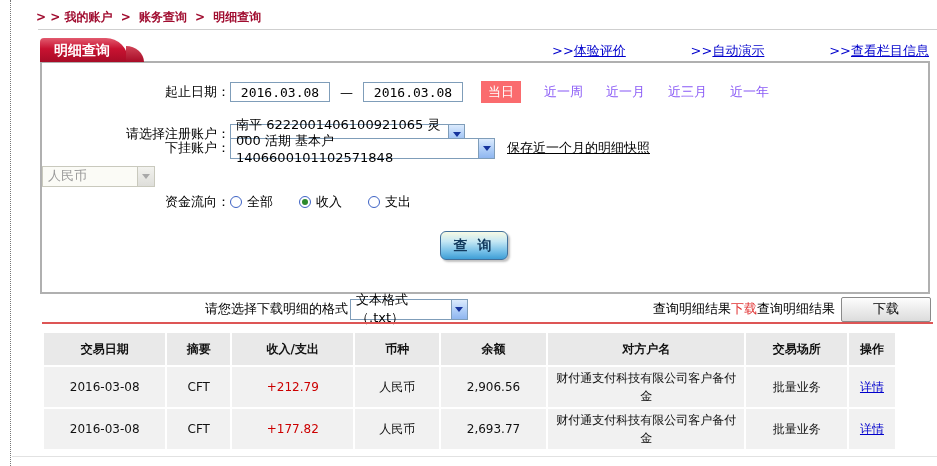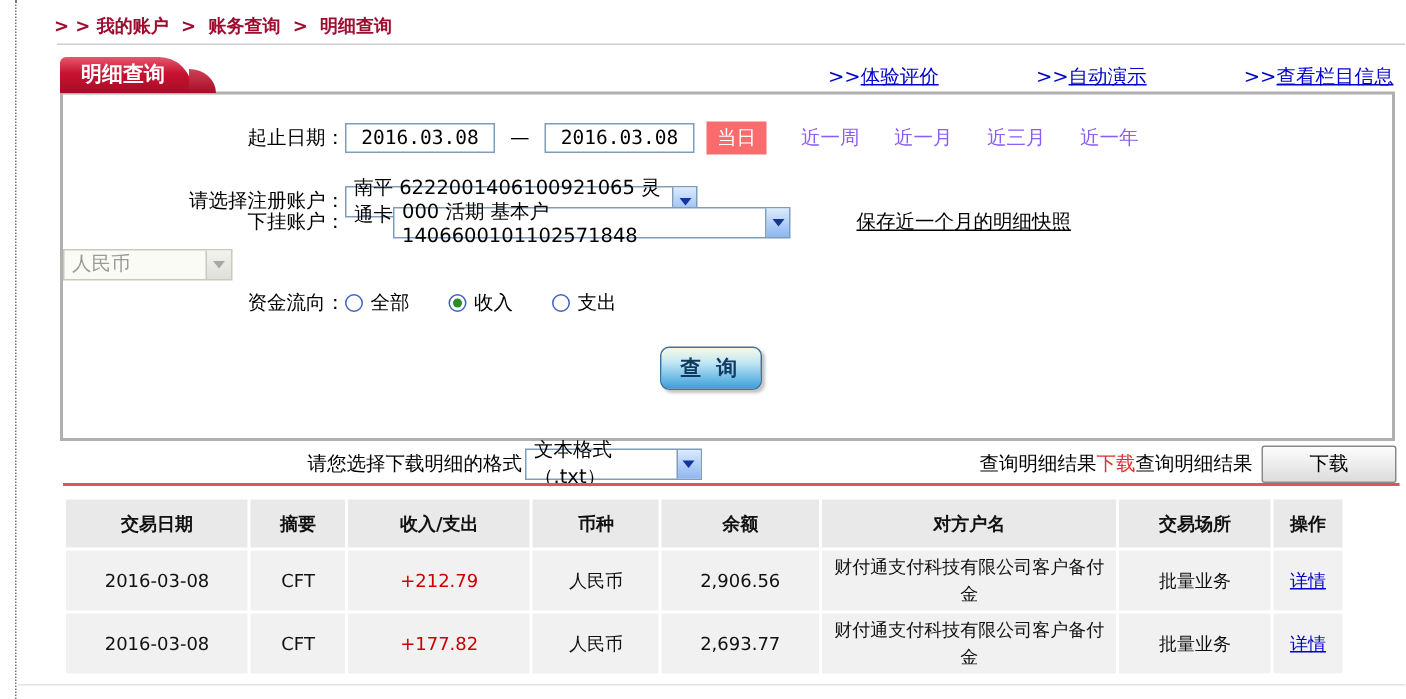--- a/index.html
+++ b/index.html
@@ -30,21 +30,21 @@
   .top-links a .lbl { text-decoration:underline;font-family:Liberation Serif, serif; }
 
   
   .panel { position:absolute; left:40px; top:61px; width:890px; height:233px; background:#fff; border:2px solid #b0b0b0; }
   .frow { position:absolute; left:0; right:0; display:flex; align-items:center; height:22px; }
   .flabel { width:188px; text-align:right; white-space:nowrap; flex:0 0 188px; }
 
   .txtinput { width:100px; height:20px; border:1px solid #7f9db9; background:#fff; text-align:center;
               font-family:"DejaVu Sans Mono", monospace; font-size:13px; color:#000; padding:0; }
   .dash { margin:0 10px; }
-  .badge-today { margin-left:8px; background:#fa6b6e; color:#fff; padding:2px 7px; font-size:13px; cursor:pointer; }
+  .badge-today { margin-left:18px; background:#fa6b6e; color:#fff; padding:2px 7px; font-size:13px; cursor:pointer; }
   .qrange { margin-left:23px; color:#8b5cf6; cursor:pointer; white-space:nowrap; }
 
   .selbox { height:21px; border:1px solid #7f9db9; background:#fff; display:flex; align-items:center;
             padding-left:5px; font-size:13px; cursor:pointer; }
   .selbox .arrow { margin-left:auto; width:17px; align-self:stretch; display:flex; align-items:center; justify-content:center;
             background:linear-gradient(180deg,#dcebfd 0%, #aecdf7 55%, #8fb6f0 100%); border-left:1px solid #7f9db9; }
   .selbox .arrow i { width:0; height:0; border:4px solid transparent; border-top:5px solid #16339c; margin-top:5px; }
   .selbox.disabled { border-color:#c9c9bd; color:#9a9a9a; background:#fbfbf6; cursor:default; }
   .selbox.disabled .arrow { background:linear-gradient(180deg,#f2f2ee,#dededa); border-left:1px solid #c9c9bd; }
   .selbox.disabled .arrow i { border-top-color:#a8a8a8; }
@@ -128,21 +128,21 @@
     <div class="frow" style="top:60px;">
       <span class="flabel">请选择注册账户：</span>
       <div class="selbox" style="width:235px;">
         <span>南平 6222001406100921065 灵通卡</span>
         <span class="arrow">
             <i></i>
           </span>
       </div>
     </div>
 
-    <div class="frow" style="top:74px;gap:32px;">
+    <div class="frow" style="top:74px;">
       <span class="flabel">下挂账户：</span>
       <div class="selbox" style="width:265px;justify-content:center;">
         <span>000 活期 基本户 1406600101102571848</span>
         <span class="arrow">
             <i></i>
           </span>
       </div>
       <a href="#" class="snap-link">保存近一个月的明细快照</a>
     </div>
 

